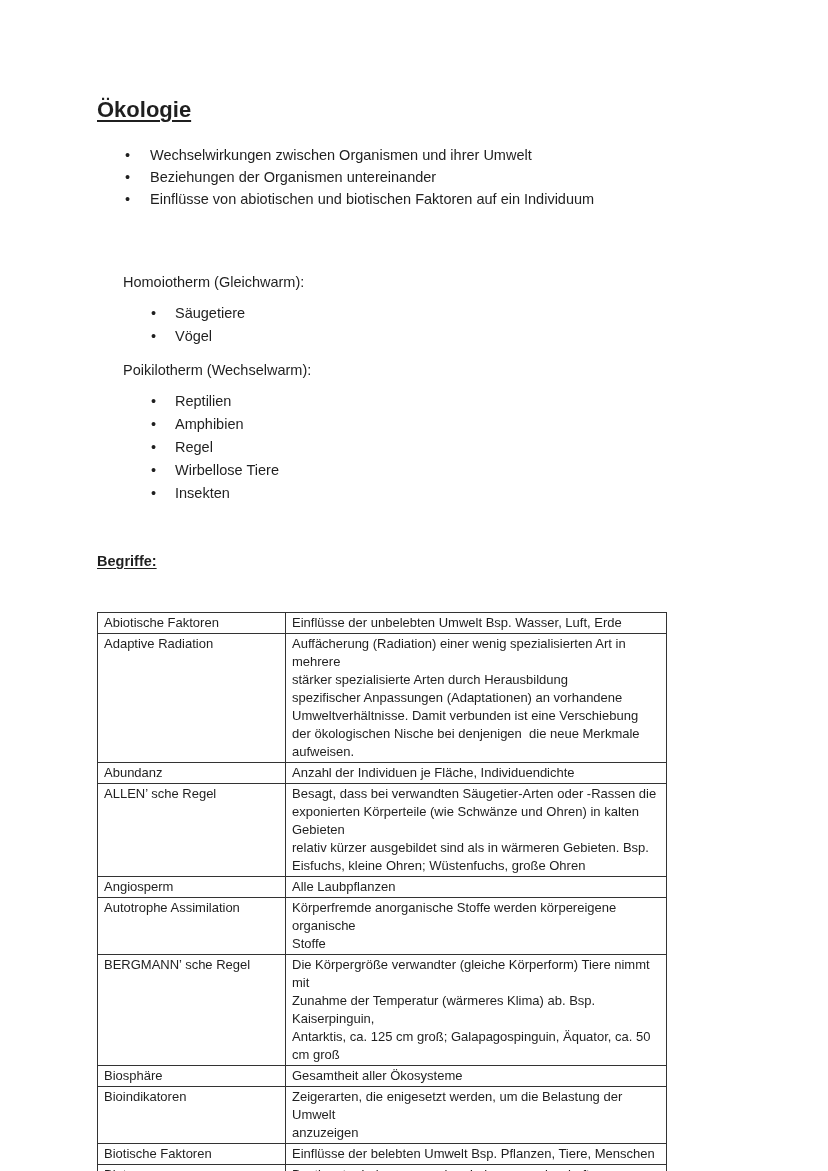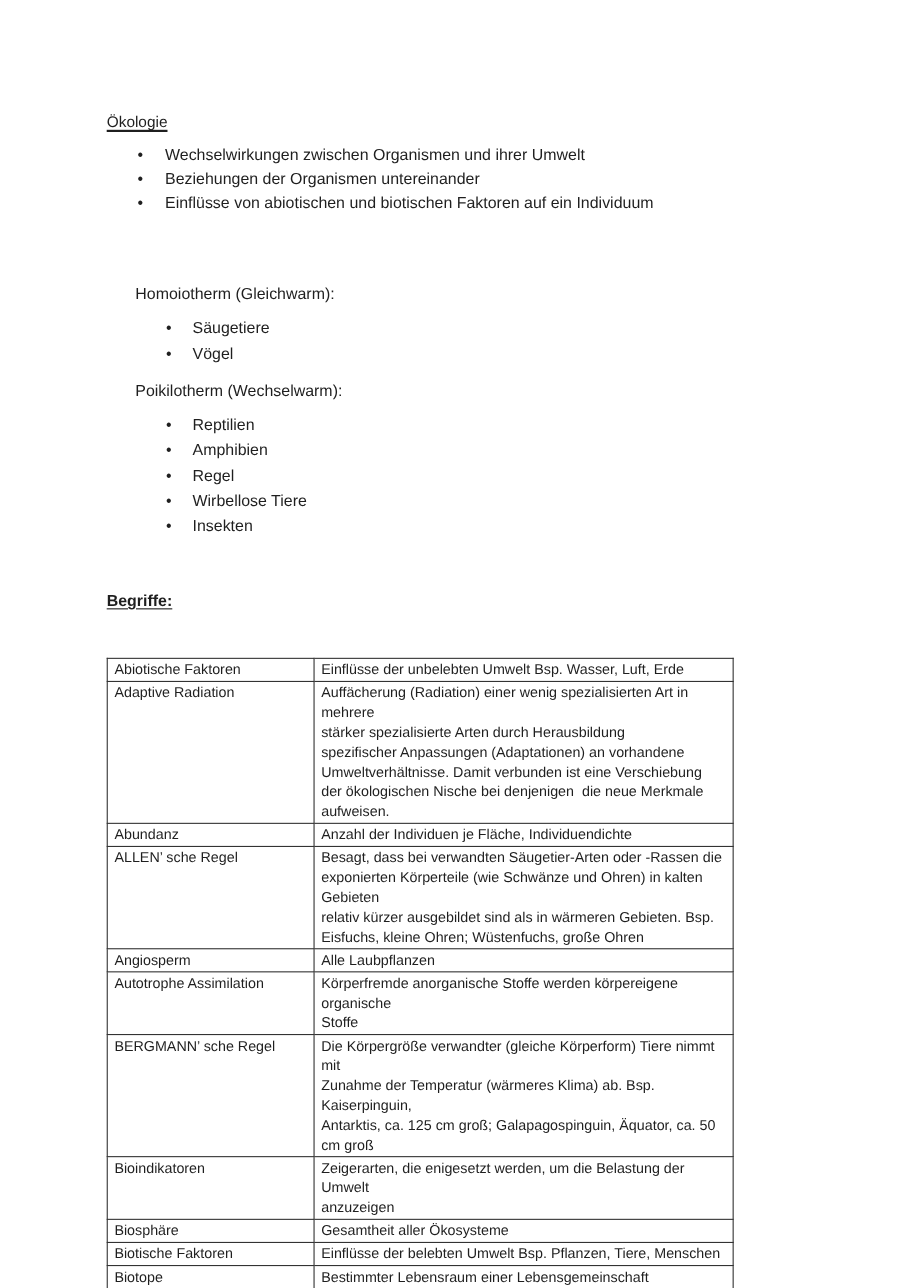--- a/index.html
+++ b/index.html
@@ -7,25 +7,25 @@
   body {
     width: 828px; height: 1171px;
     font-family: "Liberation Sans", sans-serif;
     color: #1f1f1f;
     overflow: hidden;
   }
   .page { padding: 97px 79px 0 97px; }
 
   .doc-title {
     display: inline-block;
-    font-size: 14px; font-weight: normal; line-height: 26px;
+    font-size: 22px; font-weight: bold; line-height: 26px;
     text-decoration: underline;
     text-decoration-thickness: 2px;
     text-underline-offset: 3px;
-    margin-bottom: 8px;
+    margin-bottom: 22px;
   }
   .section-heading {
     font-size: 14.5px; font-weight: bold; line-height: 18px;
     text-decoration: underline;
     text-underline-offset: 2px;
   }
   #definition-heading { margin-bottom: 11px; }
   #begriffe-heading { margin-top: 48px; }
 
   .bullet-list { list-style: none; }
@@ -155,27 +155,27 @@
         <td class="definition-cell">Körperfremde anorganische Stoffe werden körpereigene organische
 Stoffe</td>
       </tr>
       <tr>
         <td class="term-cell">BERGMANN’ sche Regel</td>
         <td class="definition-cell">Die Körpergröße verwandter (gleiche Körperform) Tiere nimmt mit
 Zunahme der Temperatur (wärmeres Klima) ab. Bsp. Kaiserpinguin,
 Antarktis, ca. 125 cm groß; Galapagospinguin, Äquator, ca. 50 cm groß</td>
       </tr>
       <tr>
+        <td class="term-cell">Biosphäre</td>
+        <td class="definition-cell">Gesamtheit aller Ökosysteme</td>
+      </tr>
+      <tr>
         <td class="term-cell">Bioindikatoren</td>
         <td class="definition-cell">Zeigerarten, die enigesetzt werden, um die Belastung der Umwelt
 anzuzeigen</td>
-      </tr>
-      <tr>
-        <td class="term-cell">Biosphäre</td>
-        <td class="definition-cell">Gesamtheit aller Ökosysteme</td>
       </tr>
       <tr>
         <td class="term-cell">Biotische Faktoren</td>
         <td class="definition-cell">Einflüsse der belebten Umwelt Bsp. Pflanzen, Tiere, Menschen</td>
       </tr>
       <tr>
         <td class="term-cell">Biotope</td>
         <td class="definition-cell">Bestimmter Lebensraum einer Lebensgemeinschaft</td>
       </tr>
     </tbody>

